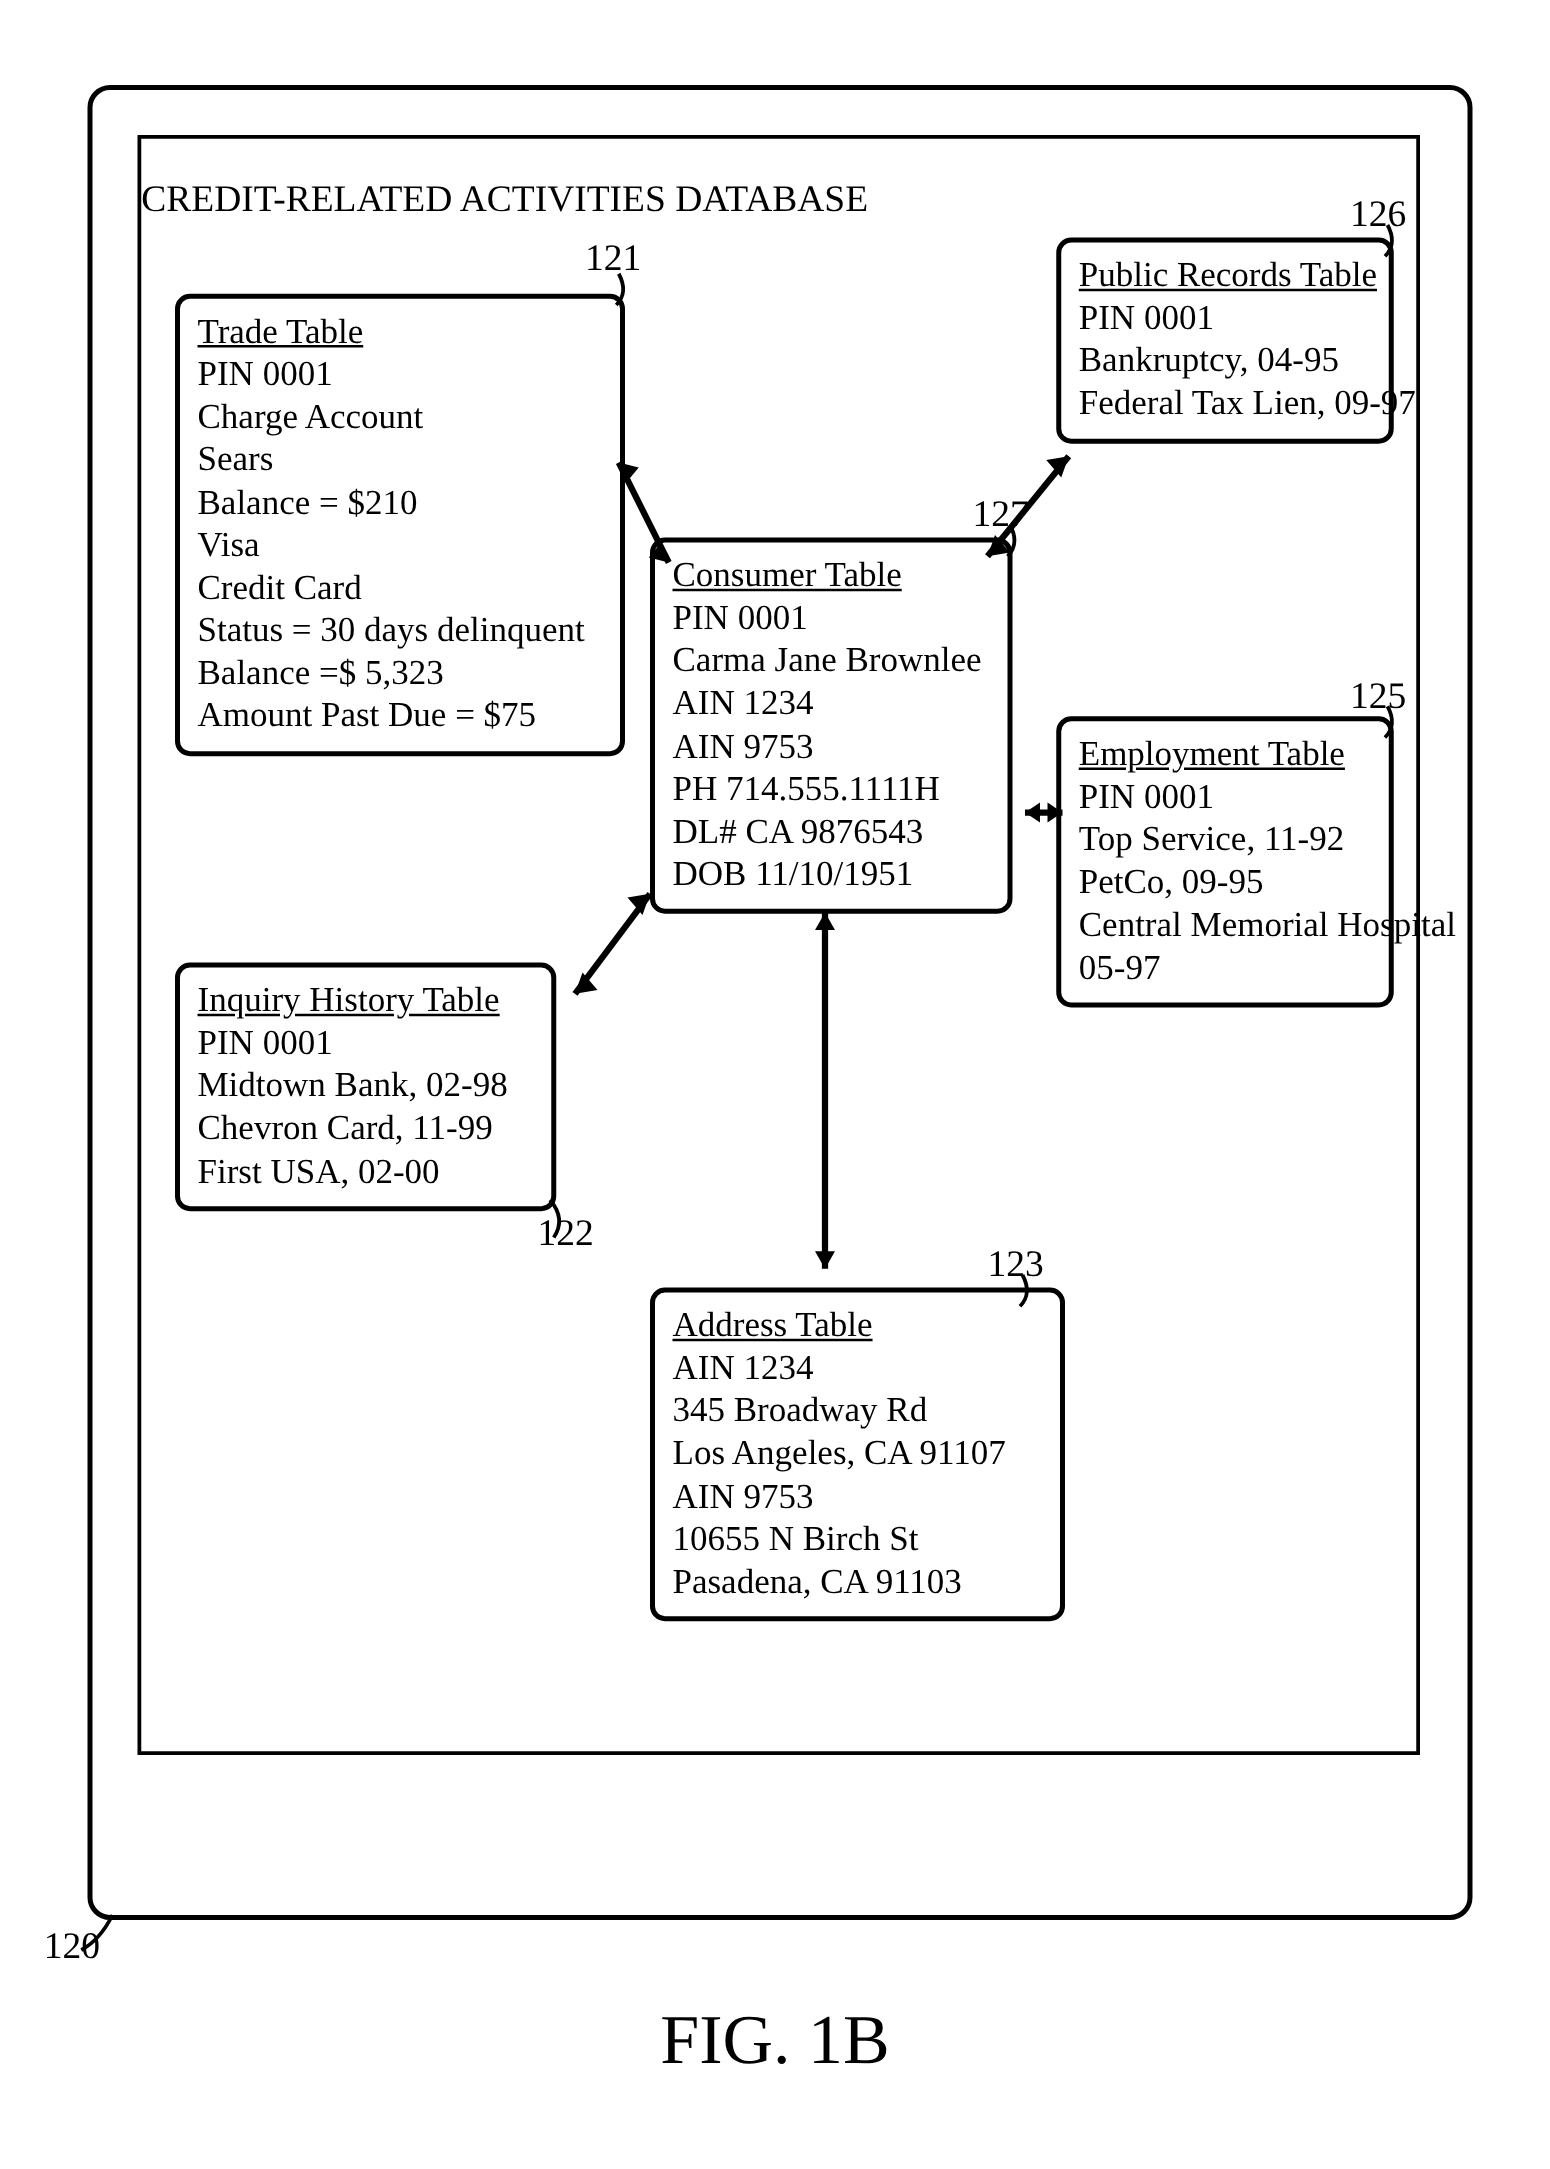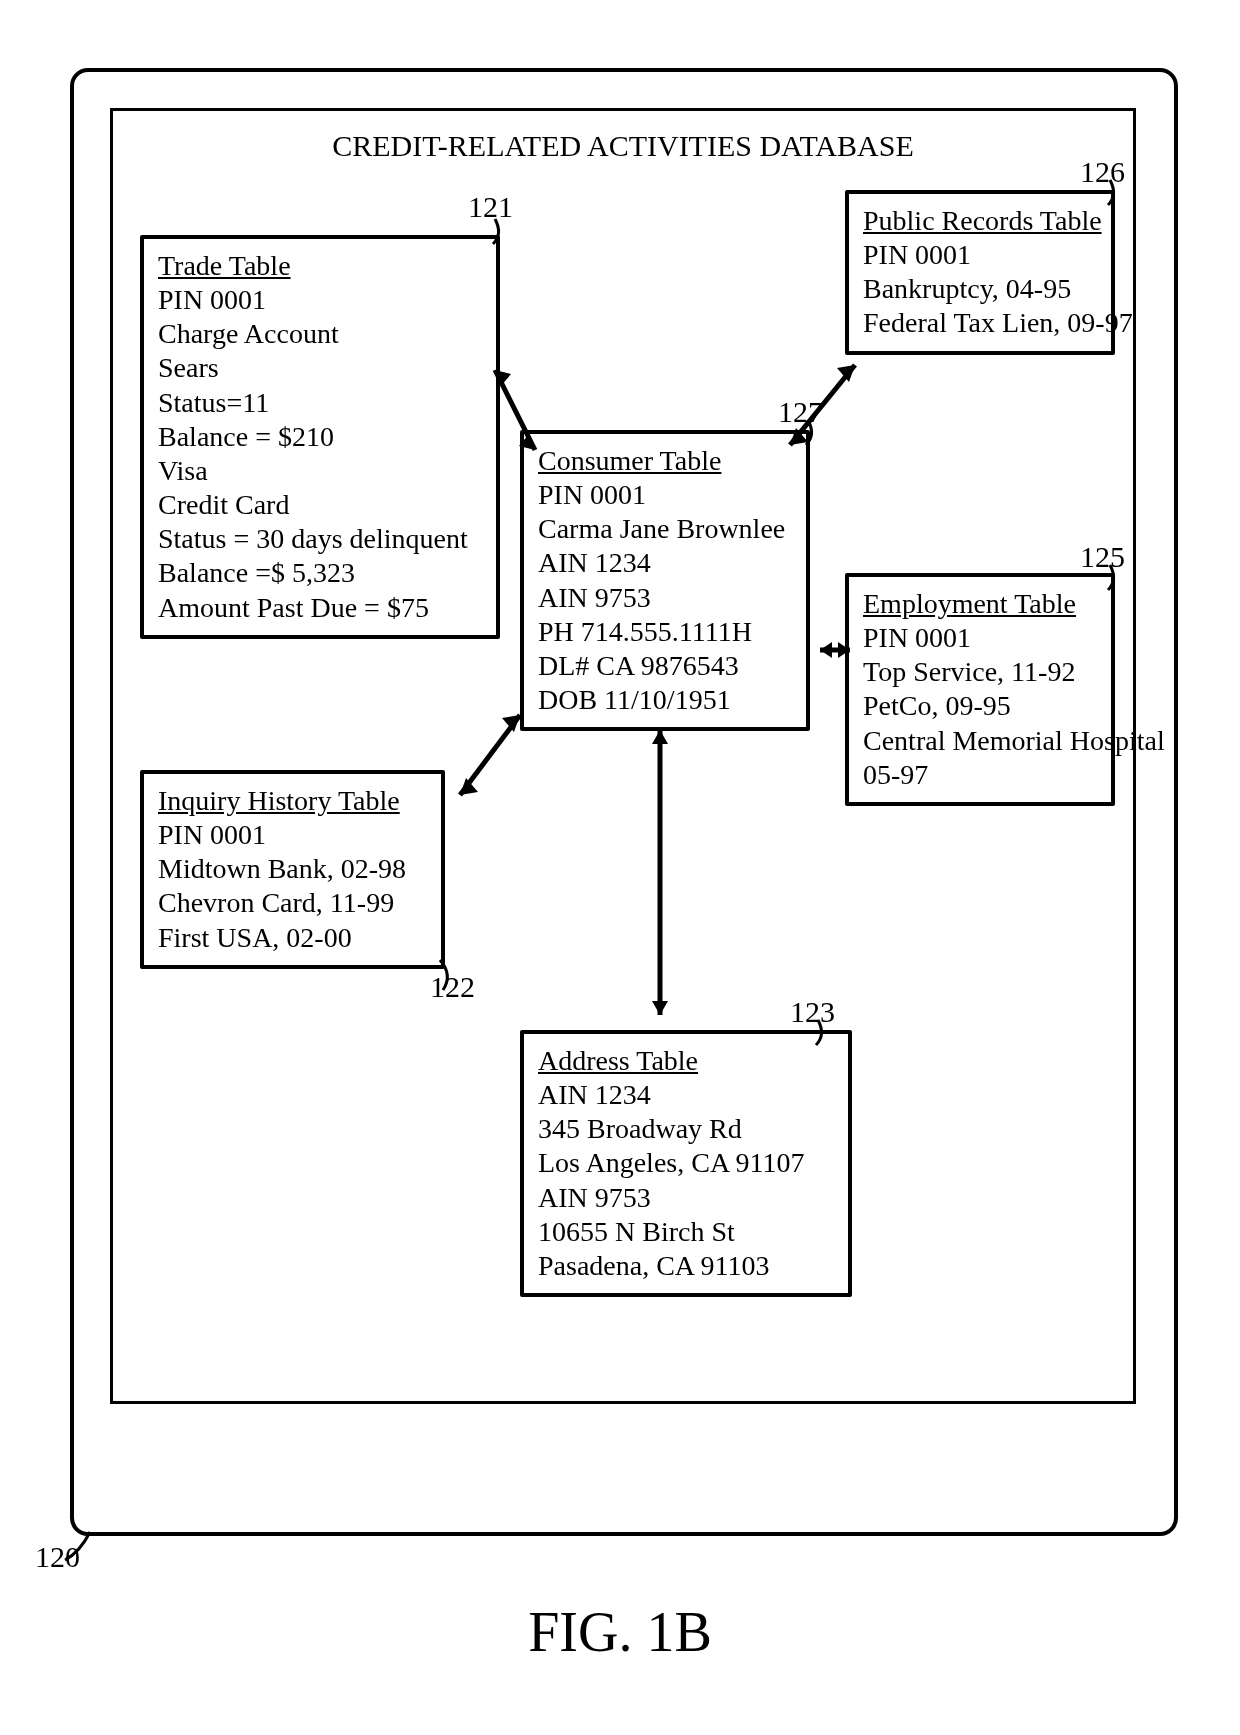--- a/index.html
+++ b/index.html
@@ -1,20 +1,20 @@
 <!DOCTYPE html>
 <html><head>
 <meta charset="utf-8">
 <style>
 html,body{margin:0;padding:0;background:#fff;font-family:"Times New Roman",serif;color:#000}
 .page{position:relative;width:1240px;height:1735px}
 .outer{position:absolute;border:4px solid #000;border-radius:18px}
 .inner{position:absolute;border:3px solid #000}
-.title{position:absolute;font-size:30px;text-align:center;width:100%;top:18px}
-.tbl{position:absolute;border:4px solid #000;border-radius:2px;padding:10px 14px;box-sizing:border-box;font-size:28px;line-height:1.22}
+.title{position:absolute;font-size:30px;text-align:left;width:100%;top:32px}
+.tbl{position:absolute;border:4px solid #000;border-radius:12px;padding:10px 14px;box-sizing:border-box;font-size:28px;line-height:1.22}
 .tbl .hdr{text-decoration:underline}
 .tbl div{white-space:nowrap}
 .ref{position:absolute;font-size:30px;font-family:"Times New Roman",serif}
 .fig{position:absolute;font-size:56px;width:100%;text-align:center}
 svg.arrow{position:absolute;overflow:visible}
 svg.arrow line{stroke:#000;stroke-width:5}
 svg.arrow polygon{fill:#000}
 .lead{position:absolute;width:70px;height:70px}
 .lead path{stroke:#000;stroke-width:3;fill:none}
 </style>
@@ -27,21 +27,20 @@
 
   <div class="inner" style="left:110px;top:108px;width:1020px;height:1290px">
      <div class="title">CREDIT-RELATED ACTIVITIES DATABASE</div>
   </div>
 
   <div class="tbl" style="left:140px;top:235px;width:360px">
     <div class="hdr">Trade Table</div>
     <div>PIN 0001</div>
     <div>Charge Account</div>
     <div>Sears</div>
-    <div>Status=11</div>
     <div>Balance = $210</div>
     <div>Visa</div>
     <div>Credit Card</div>
     <div>Status = 30 days delinquent</div>
     <div>Balance =$ 5,323</div>
     <div>Amount Past Due = $75</div>
   </div>
 
   <div class="tbl" style="left:140px;top:770px;width:305px">
     <div class="hdr">Inquiry History Table</div>

